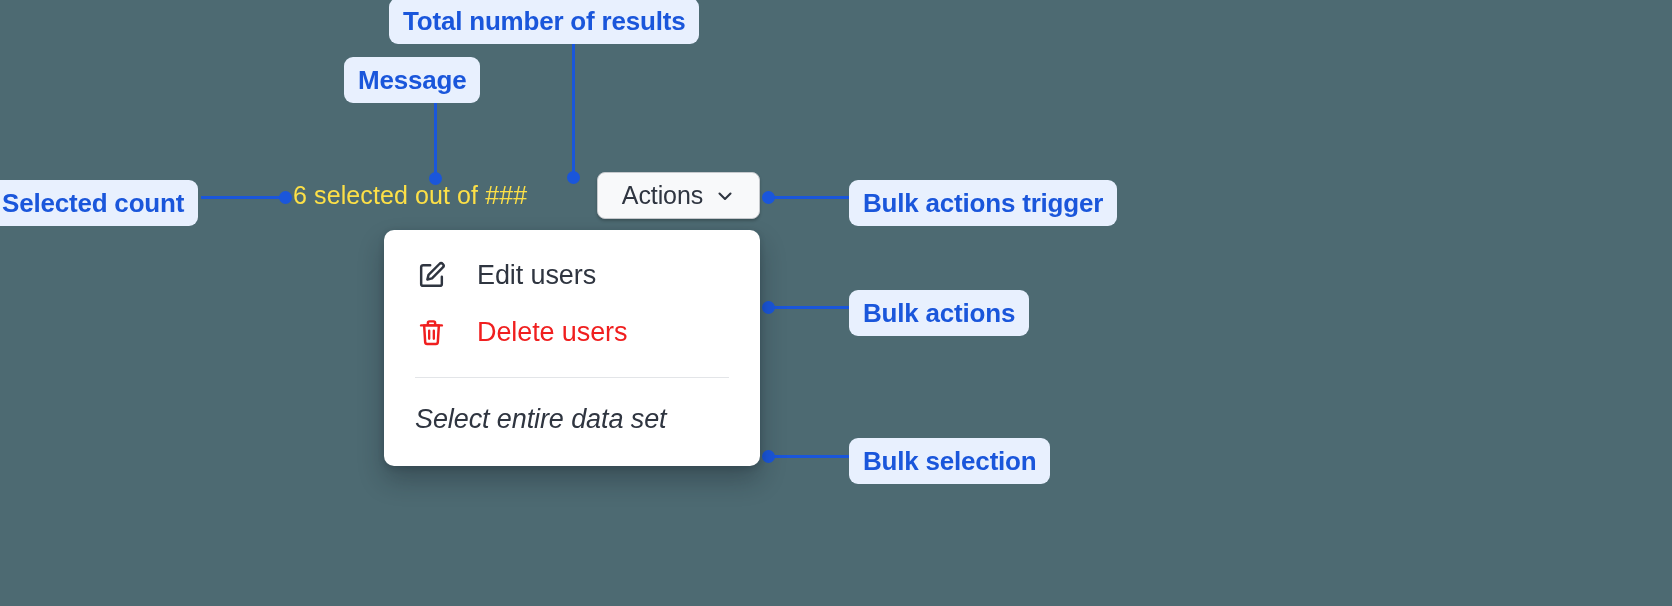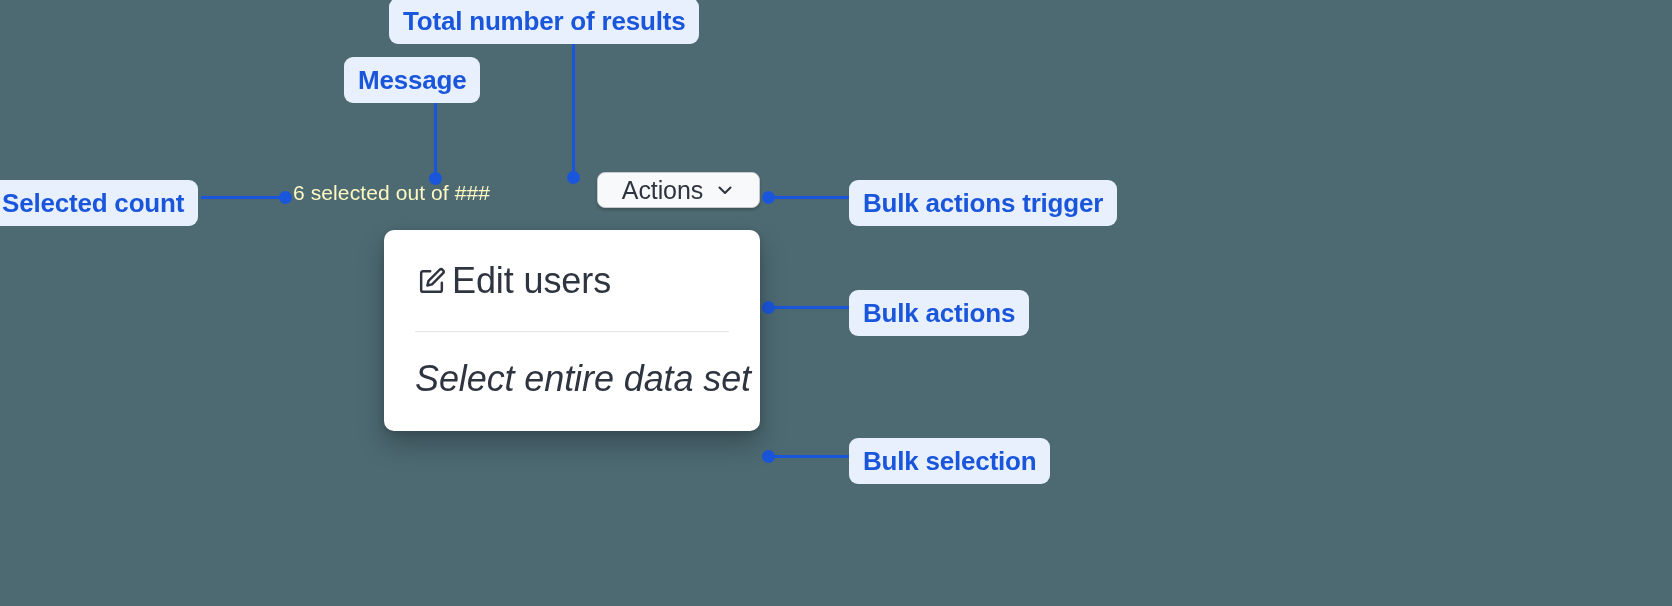--- a/index.html
+++ b/index.html
@@ -41,32 +41,32 @@
     height: 13px;
     border-radius: 50%;
     background: #1a56db;
   }
 
   
   .selection-message {
     position: absolute;
     left: 293px;
     top: 181px;
-    font-size: 21px;
-    color: #fef9c3;
+    font-size: 25px;
+    color: #fde047;
     letter-spacing: 0.1px;
     white-space: nowrap;
   }
 
   .actions-button {
     position: absolute;
     left: 597px;
     top: 172px;
     width: 163px;
-    height: 36px;
+    height: 47px;
     box-sizing: border-box;
     background: #f8f9fa;
     border: 1px solid #c6c9cd;
     border-radius: 8px;
     display: flex;
     align-items: center;
     justify-content: center;
     gap: 12px;
     box-shadow: 0 2px 3px rgba(0,0,0,0.22);
     cursor: pointer;
@@ -85,23 +85,23 @@
     top: 230px;
     width: 376px;
     background: #ffffff;
     border-radius: 10px;
     padding: 17px 0 18px 0;
     box-shadow: 0 14px 26px rgba(20,25,35,0.32), 0 2px 6px rgba(20,25,35,0.18);
   }
   .menu-item {
     display: flex;
     align-items: center;
-    gap: 5px;
+    gap: 30px;
     padding: 13px 32px;
-    font-size: 36px;
+    font-size: 27px;
     color: #2f3540;
     letter-spacing: -0.1px;
     white-space: nowrap;
     cursor: pointer;
   }
   .menu-item.danger { color: #f01f1f; }
   .menu-item .micon { width: 31px; height: 31px; flex: none; display: block; }
   .menu-sep {
     height: 1px;
     background: #e3e5e8;
@@ -158,20 +158,31 @@
   <div class="menu-item">
     <span class="micon">
       <svg class="micon" viewBox="0 0 24 24" fill="none">
         <path d="M11 4H5.5A1.5 1.5 0 0 0 4 5.5v13A1.5 1.5 0 0 0 5.5 20h13a1.5 1.5 0 0 0 1.5-1.5V13" stroke="#2f3540" stroke-width="1.9" stroke-linecap="round" stroke-linejoin="round"></path>
         <path d="M18.1 3.1a1.9 1.9 0 0 1 2.7 2.7L12.4 14.2l-3.6.9.9-3.6 8.4-8.4z" stroke="#2f3540" stroke-width="1.9" stroke-linejoin="round"></path>
       </svg>
     </span>
     <span>Edit users</span>
   </div>
 
+  <div class="menu-item danger">
+    <span class="micon">
+      <svg class="micon" viewBox="0 0 24 24" fill="none">
+        <path d="M4 6.5h16" stroke="#f01f1f" stroke-width="1.9" stroke-linecap="round"></path>
+        <path d="M9.2 6.3V4.6A1.2 1.2 0 0 1 10.4 3.4h3.2a1.2 1.2 0 0 1 1.2 1.2v1.7" stroke="#f01f1f" stroke-width="1.9" stroke-linejoin="round"></path>
+        <path d="M6.3 6.5h11.4l-.8 13a1.5 1.5 0 0 1-1.5 1.4H8.6a1.5 1.5 0 0 1-1.5-1.4l-.8-13z" stroke="#f01f1f" stroke-width="1.9" stroke-linejoin="round"></path>
+        <path d="M10.2 10.5v6.4M13.8 10.5v6.4" stroke="#f01f1f" stroke-width="1.8" stroke-linecap="round"></path>
+      </svg>
+    </span>
+    <span>Delete users</span>
+  </div>
 
   <div class="menu-sep"></div>
 
   <div class="menu-item plain">
     <span>Select entire data set</span>
   </div>
 
 
 </div>
 

